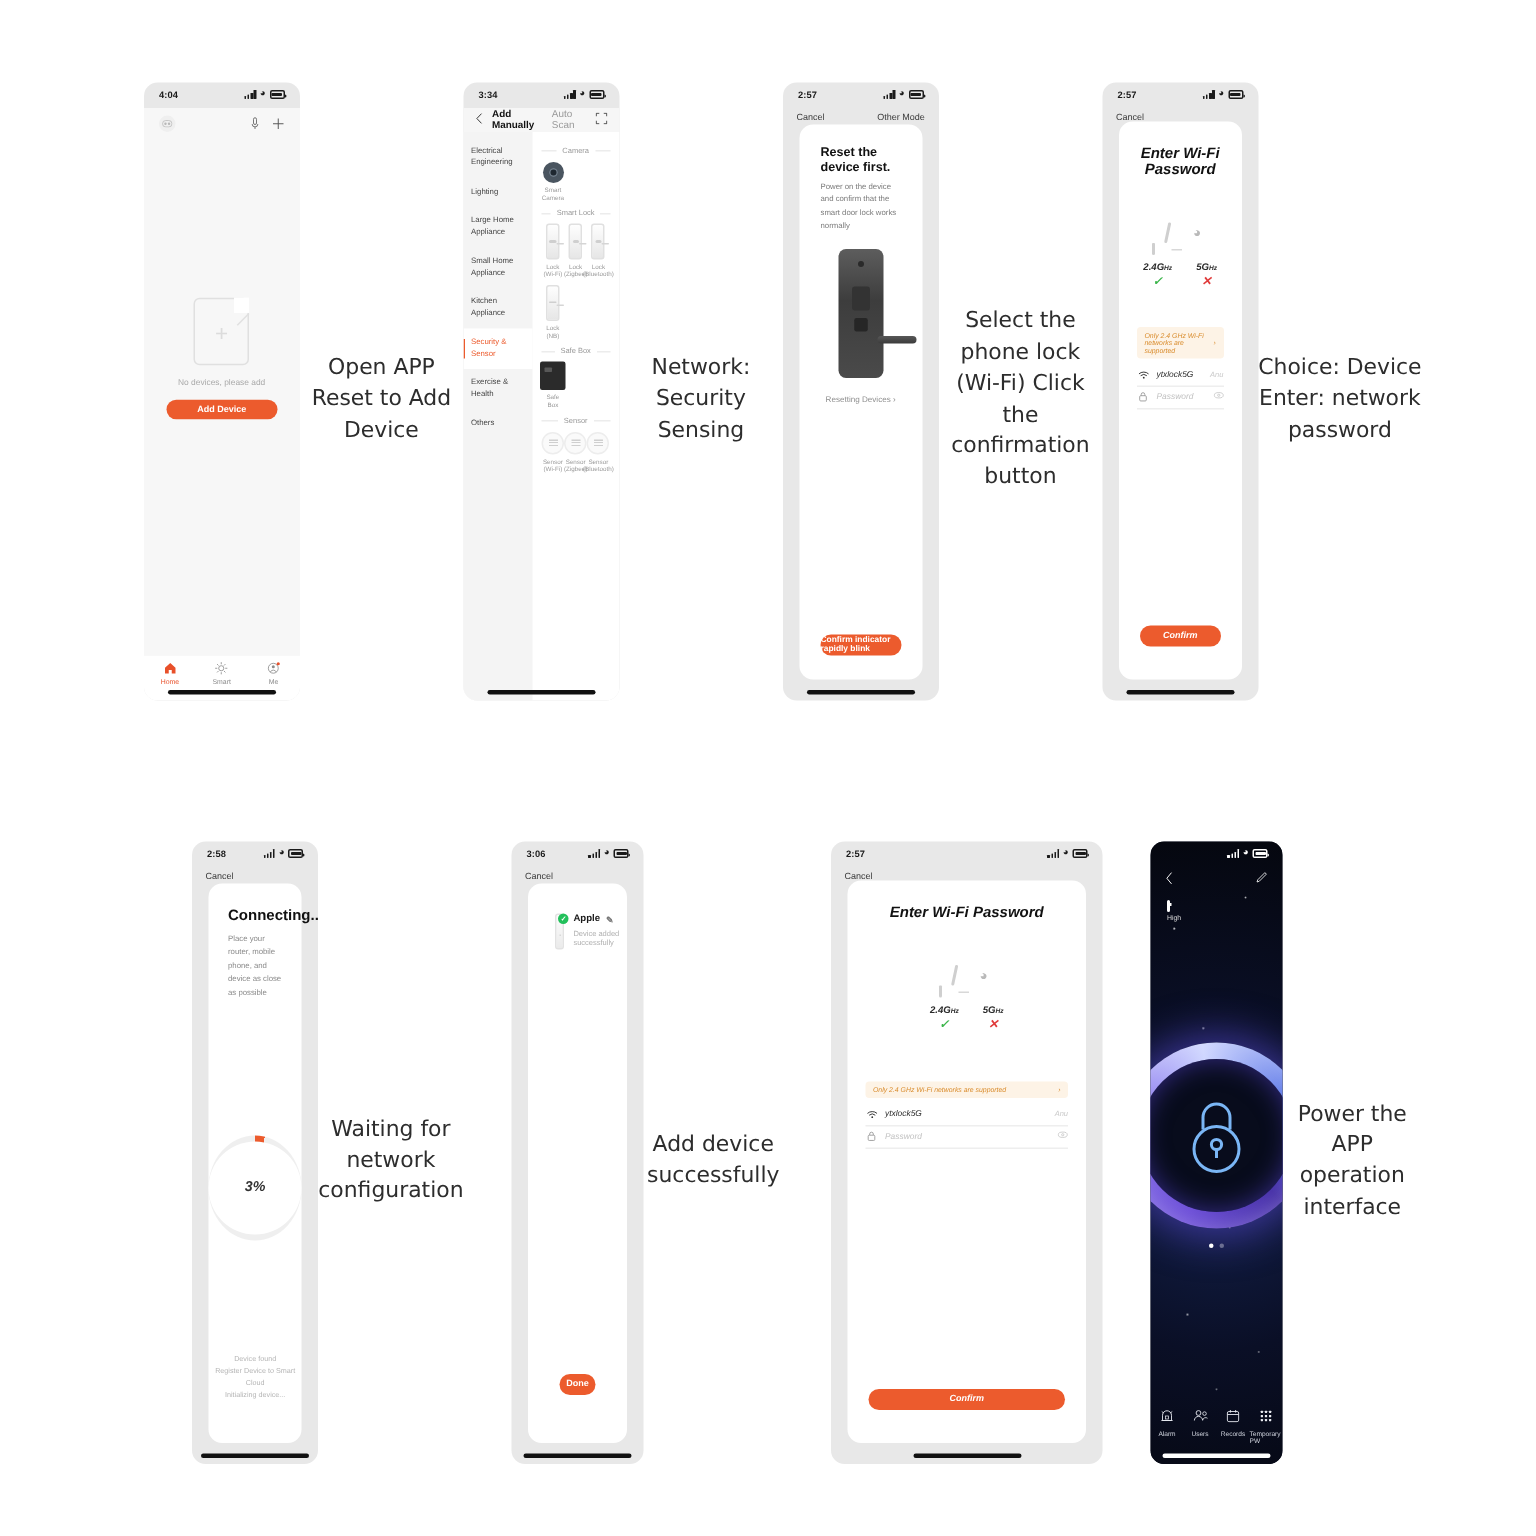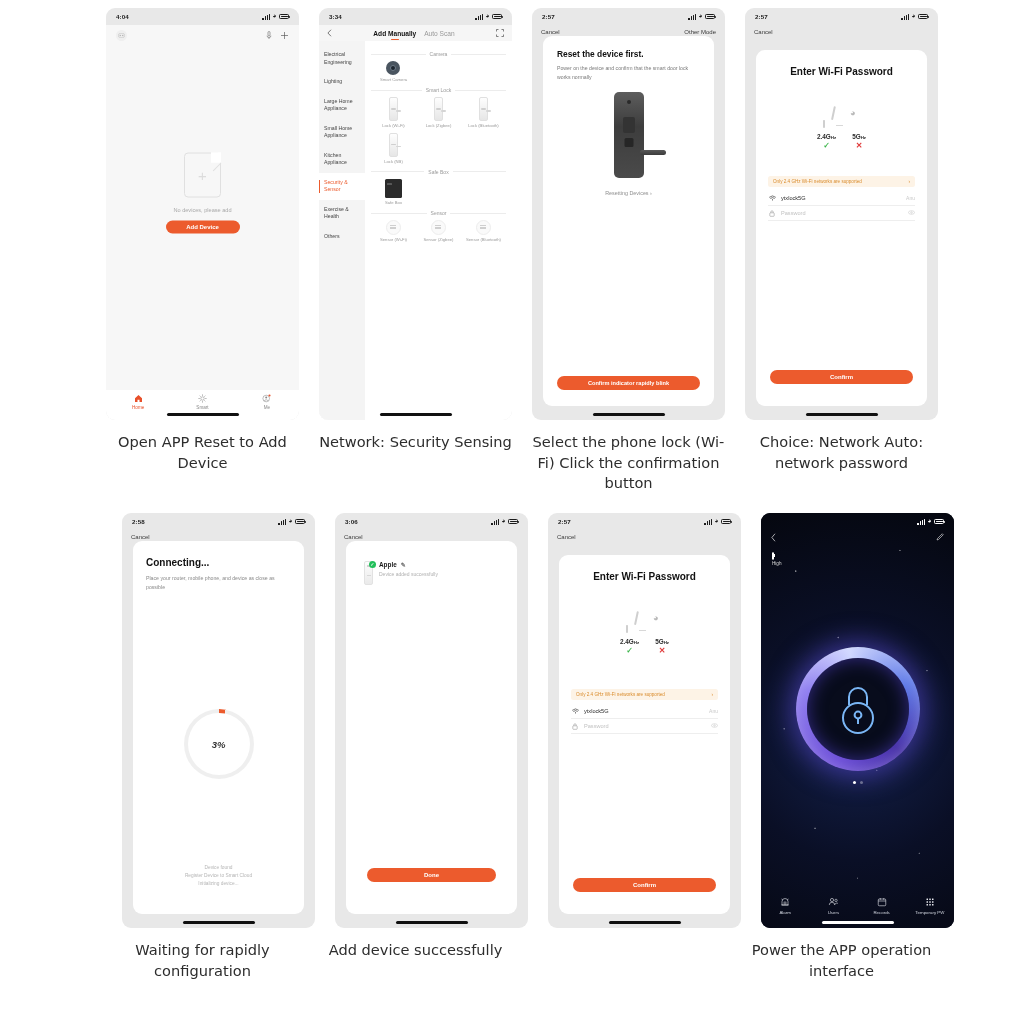--- a/index.html
+++ b/index.html
@@ -9,21 +9,21 @@
   .page { position:relative; width:1024px; height:1024px; overflow:hidden; }
 
   .grid {
     display:grid;
     grid-template-columns: repeat(4, 213px);
     grid-template-rows: 505px 510px;
     margin-left:96px;
     margin-top:8px;
     column-gap:0px;
   }
-  .cell { display:flex; flex-direction:column; align-items:center; }
+  .cell { display:flex; align-items:center; }
 
   
   .phone {
     width:193px; height:412px;
     background:#e8e8e8;
     border-radius:9px;
     position:relative;
     overflow:hidden;
     font-size:5px;
     color:#333;
@@ -107,21 +107,21 @@
   .p3-sub { font-size:5.2px; color:#7a7a7a; line-height:1.7; padding:5px 14px 0; }
   .p3-lock { margin:10px auto 0; width:30px; height:86px; background:linear-gradient(180deg,#5d5d5d,#3d3d3d 40%,#4a4a4a); border-radius:5px; position:relative; }
   .p3-lock .cam{position:absolute;left:50%;transform:translateX(-50%);top:8px;width:4px;height:4px;border-radius:50%;background:#2a2a2a;}
   .p3-lock .kp{position:absolute;left:50%;transform:translateX(-50%);top:25px;width:12px;height:16px;border-radius:2px;background:#333;}
   .p3-lock .pad{position:absolute;left:50%;transform:translateX(-50%);top:46px;width:9px;height:9px;border-radius:1.5px;background:#262626;}
   .p3-lock .handle{position:absolute;right:-22px;top:58px;width:26px;height:5px;border-radius:3px;background:linear-gradient(#585858,#3b3b3b);}
   .p3-reset { text-align:center; font-size:5.4px; color:#8f8f8f; margin-top:12px; }
   .p3-btn { position:absolute; left:14px; right:14px; bottom:16px; height:14px; font-size:5.6px; }
 
   
-  .pw-card { top:42px; bottom:14px; }
+  .pw-card { top:26px; bottom:14px;font-style:italic; }
   .pw-title { font-size:10px; font-weight:bold; color:#111; text-align:center; padding:16px 10px 0; }
   .router { width:38px; margin:0 auto; position:relative; padding-top:44px; }
   .router .box { width:38px; height:7px; background:#fafafa; border:1px solid #cfcfcf; border-radius:2px 2px 3px 3px; position:relative; }
   .router .box::after{content:"";position:absolute;left:12px;bottom:1.5px;width:7px;height:1px;background:#d8d8d8;}
   .router .ant { position:absolute; left:8px; bottom:7px; width:2px; height:14px; background:#cfcfcf; border-radius:1px; transform:rotate(12deg); transform-origin:bottom; }
   .router .sig { position:absolute; right:5px; bottom:9px; font-size:9px; color:#b9b9b9; line-height:9px; }
   .freqs { display:flex; justify-content:center; gap:16px; margin-top:6px; }
   .freq { text-align:center; }
   .freq .fl { font-size:6.4px; font-weight:bold; color:#2b2b2b; }
   .freq .fl small { font-size:4.4px; }
@@ -519,21 +519,21 @@
           <span class="val ph">Password</span>
           <span class="tail"><svg width="7" height="5" viewBox="0 0 14 10">
                   <ellipse cx="7" cy="5" rx="6" ry="3.6" fill="none" stroke="#c2c2c2" stroke-width="1"></ellipse>
                   <circle cx="7" cy="5" r="1.5" fill="none" stroke="#c2c2c2" stroke-width="1"></circle>
                 </svg></span>
         </div>
         <div class="btn-orange pw-btn">Confirm</div>
       </div>
       <div class="homebar"></div>
     </div>
-    <div class="caption">Choice: Network Auto: network password</div>
+    <div class="caption">Choice: Device Enter: network password</div>
   </div>
 
   <div class="cell">
     <div class="phone tall">
       <div class="statusbar">
         <span class="sb-time">2:58</span>
         <span class="sb-right">
           <span class="bars">
                 <i></i>
                 <i></i>
@@ -558,21 +558,21 @@
           </div>
         </div>
         <div class="p5-log">
           <div>Device found</div>
           <div>Register Device to Smart Cloud</div>
           <div>Initializing device...</div>
         </div>
       </div>
       <div class="homebar"></div>
     </div>
-    <div class="caption">Waiting for rapidly configuration</div>
+    <div class="caption">Waiting for network configuration</div>
   </div>
 
   <div class="cell">
     <div class="phone tall">
       <div class="statusbar">
         <span class="sb-time">3:06</span>
         <span class="sb-right">
           <span class="bars">
                 <i></i>
                 <i></i>

